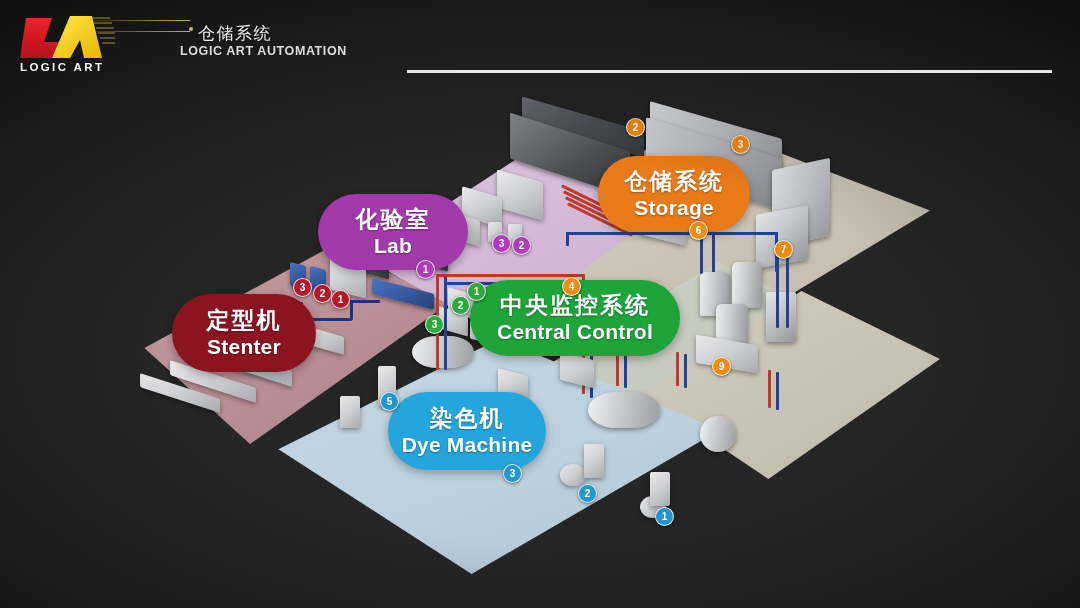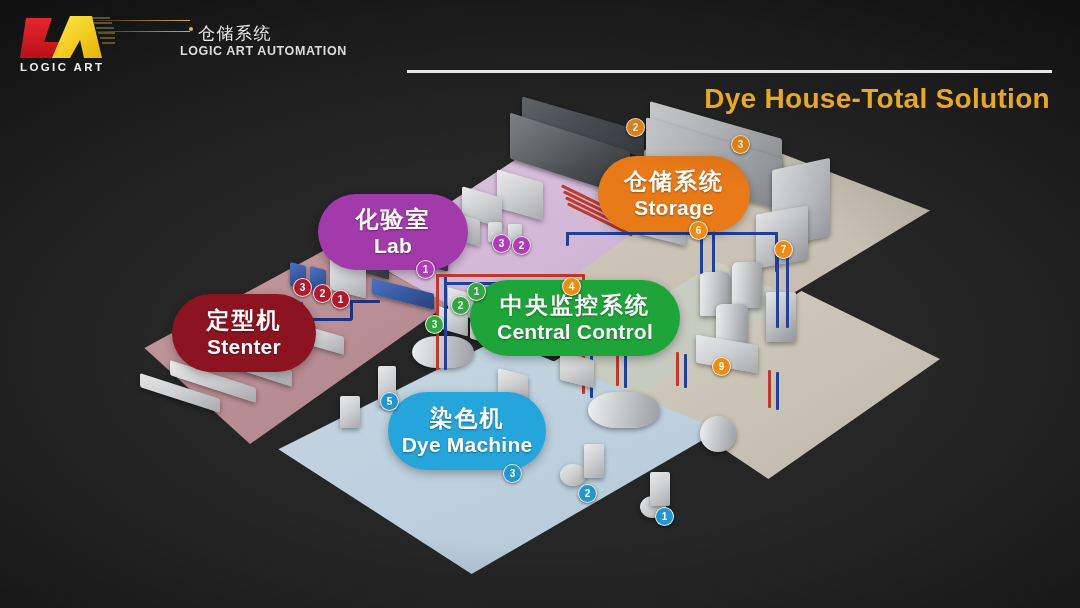--- a/index.html
+++ b/index.html
@@ -432,17 +432,16 @@
     </div>
 
     <div class="brand-rule" id="brand-rule-1"></div>
     <div class="brand-rule" id="brand-rule-2"></div>
     <div id="brand-dot"></div>
 
     <div id="brand-cn">仓储系统</div>
     <div id="brand-en">LOGIC ART AUTOMATION</div>
 
     <div id="title-rule"></div>
-    <div id="title-en">Dye House-Total Solution</div>
 
   </div>
 
 </div>
 
 </body></html>

